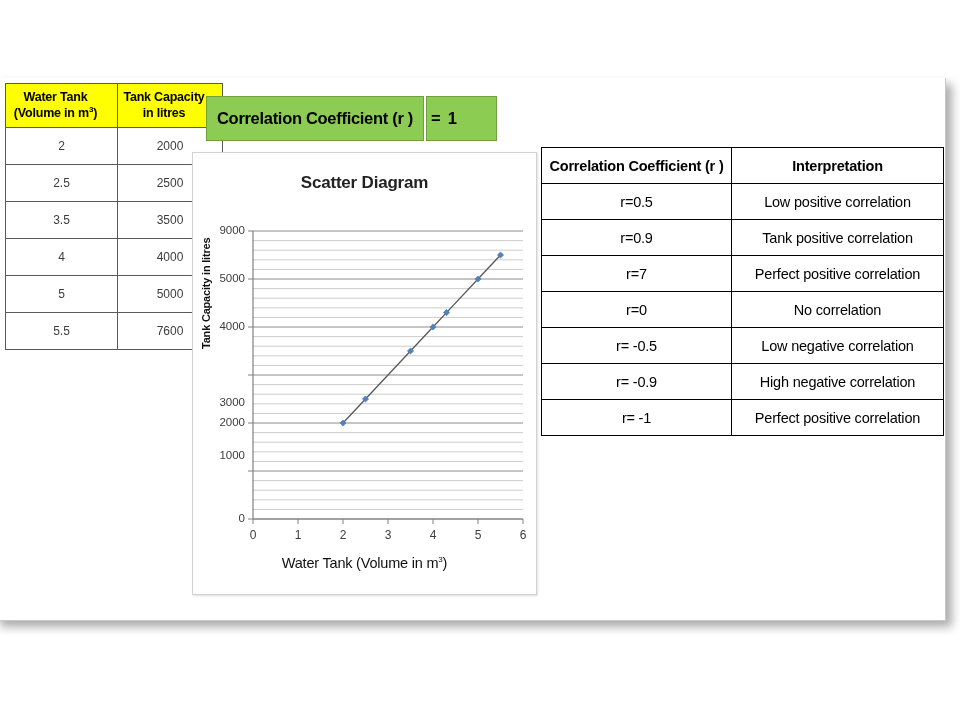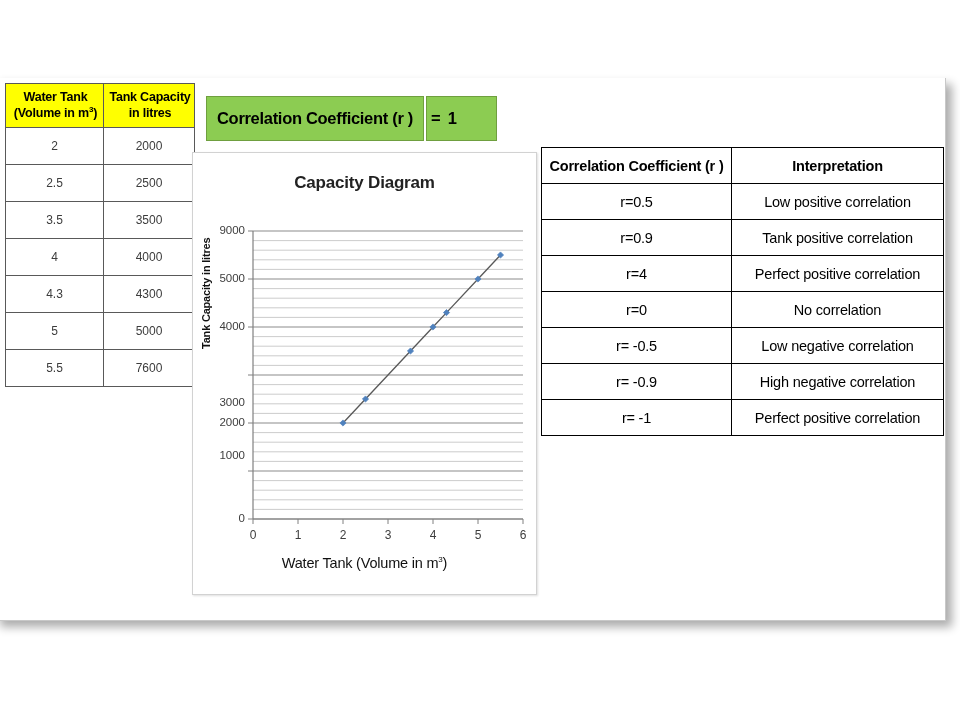--- a/index.html
+++ b/index.html
@@ -41,21 +41,21 @@
     border: 1px solid #595959;
     text-align: center;
     color: #000000;
     font-family: "Liberation Sans", sans-serif;
   }
   #data-table th {
     background: #ffff00;
     font-weight: bold;
     font-size: 12.5px;
     line-height: 16px;
-    padding: 5px 0 6px 2px;
+    padding: 5px 14px 6px 2px;
     letter-spacing: -0.2px;
   }
   #data-table th .ln { display: block; }
   #data-table td {
     font-size: 12px;
     height: 34px;
     font-weight: normal;
     color: #3c3c3c;
   }
   #data-table .col-a { width: 95px; }
@@ -216,44 +216,40 @@
       </tr>
       <tr>
         <td class="col-a">3.5</td>
         <td class="col-b">3500</td>
       </tr>
       <tr>
         <td class="col-a">4</td>
         <td class="col-b">4000</td>
       </tr>
       <tr>
-        <td class="col-a">4.3</td>
-        <td class="col-b">4300</td>
-      </tr>
-      <tr>
         <td class="col-a">5</td>
         <td class="col-b">5000</td>
       </tr>
       <tr>
         <td class="col-a">5.5</td>
         <td class="col-b">7600</td>
       </tr>
     </tbody>
 </table>
 
 <div class="green-box" id="corr-label-box">
   <span>Correlation Coefficient (r )</span>
 </div>
 <div class="green-box" id="corr-value-box">
   <span class="eq">=</span>
   <span>1</span>
 </div>
 
 <div id="chart-card">
-  <div id="chart-title">Capacity Diagram</div>
+  <div id="chart-title">Scatter Diagram</div>
   <div id="plot-wrap">
     <div class="y-axis-title">Tank Capacity in litres</div>
     <div class="x-axis-title"><span>Water Tank (Volume in m</span><sup class="sup">3</sup><span>)</span></div>
     <svg id="chart-svg" width="343" height="441">
         <line x1="60" x2="330" y1="366.0" y2="366.0" stroke="#8c8c8c" stroke-width="1.1"></line>
         <line x1="60" x2="330" y1="356.4" y2="356.4" stroke="#bfbfbf" stroke-width="0.8"></line>
         <line x1="60" x2="330" y1="346.8" y2="346.8" stroke="#bfbfbf" stroke-width="0.8"></line>
         <line x1="60" x2="330" y1="337.2" y2="337.2" stroke="#bfbfbf" stroke-width="0.8"></line>
         <line x1="60" x2="330" y1="327.6" y2="327.6" stroke="#bfbfbf" stroke-width="0.8"></line>
         <line x1="60" x2="330" y1="318.0" y2="318.0" stroke="#8c8c8c" stroke-width="1.1"></line>
@@ -338,21 +334,21 @@
   <tbody id="interp-table-body">
       <tr>
         <td class="ic-r">r=0.5</td>
         <td class="ic-i">Low positive correlation</td>
       </tr>
       <tr>
         <td class="ic-r">r=0.9</td>
         <td class="ic-i">Tank positive correlation</td>
       </tr>
       <tr>
-        <td class="ic-r">r=4</td>
+        <td class="ic-r">r=7</td>
         <td class="ic-i">Perfect positive correlation</td>
       </tr>
       <tr>
         <td class="ic-r">r=0</td>
         <td class="ic-i">No correlation</td>
       </tr>
       <tr>
         <td class="ic-r">r= -0.5</td>
         <td class="ic-i">Low negative correlation</td>
       </tr>

